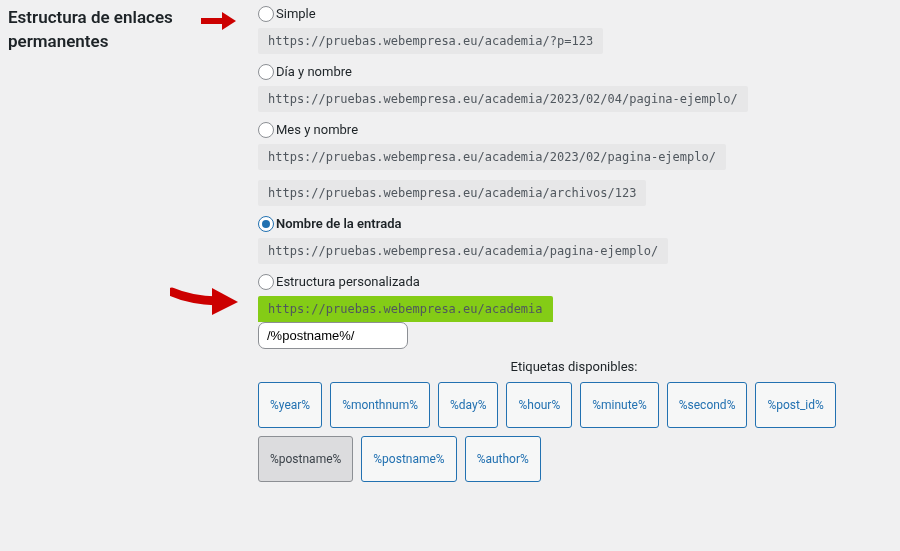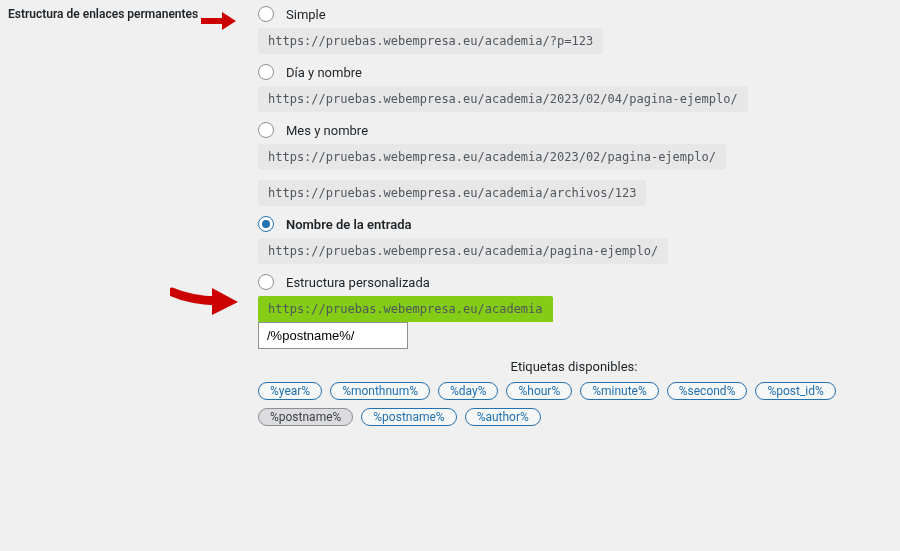--- a/index.html
+++ b/index.html
@@ -16,36 +16,36 @@
       display: flex;
       padding: 6px 10px 10px 4px;
     }
     .left-col {
       width: 222px;
       flex-shrink: 0;
       position: relative;
     }
     .section-title {
       font-weight: 600;
-      font-size: 12px;
+      font-size: 17px;
       line-height: 1.4;
       padding-left: 4px;
     }
     .right-col {
       flex: 1;
       padding-left: 30px;
     }
     .opt {
       margin-bottom: 10px;
       padding-left: 2px;
     }
     .opt-row {
       display: flex;
-      align-items: center;
-      gap: 12px;
+      align-items: flex-start;
+      gap: 2px;
       margin-bottom: 6px;
     }
     .radio {
       width: 16px;
       height: 16px;
       border: 1.5px solid #8c8f94;
       border-radius: 50%;
       background: #fff;
       flex-shrink: 0;
       display: inline-flex;
@@ -88,43 +88,43 @@
       padding: 6px 10px;
       border-radius: 2px 2px 0 0;
     }
     .custom-input {
       display: block;
       width: 150px;
       font-family: -apple-system, BlinkMacSystemFont, sans-serif;
       font-size: 13px;
       padding: 5px 8px;
       border: 1px solid #8c8f94;
-      border-radius: 0;
+      border-radius: 7px;
       background: #fff;
       margin-top: 0;
     }
     .tags-label {
       font-size: 13px;
       margin-top: 10px;
       margin-bottom: 8px;
       color: #1d2327;
       text-align: center;
     }
     .tags-row {
       display: flex;
       flex-wrap: wrap;
       gap: 8px;
     }
     .tag-btn {
       font-size: 12px;
-      padding: 1px 11px;
+      padding: 15px 11px;
       background: #f6f7f7;
       border: 1px solid #2271b1;
       color: #2271b1;
-      border-radius: 13px;
+      border-radius: 3px;
       cursor: pointer;
     }
     .tag-btn.active {
       background: #dcdcde;
       border-color: #8c8f94;
       color: #3c434a;
     }
     .arrow1 {
       position: absolute;
       left: 196px;

